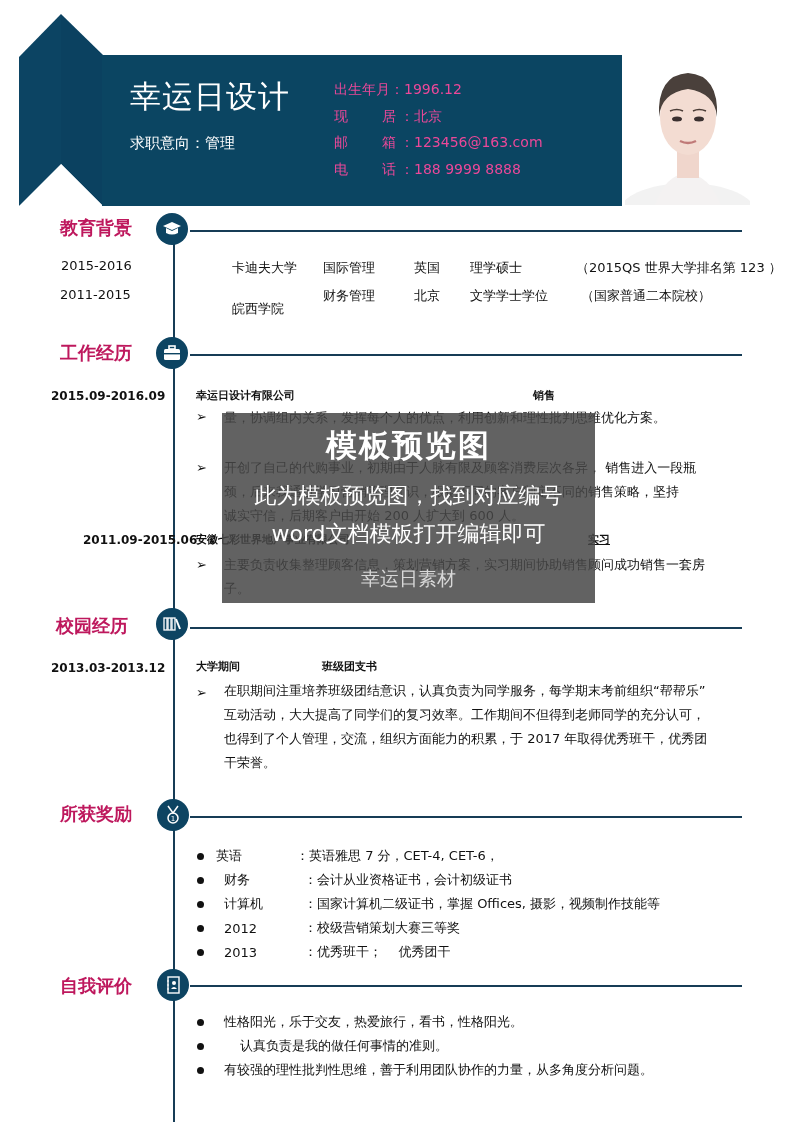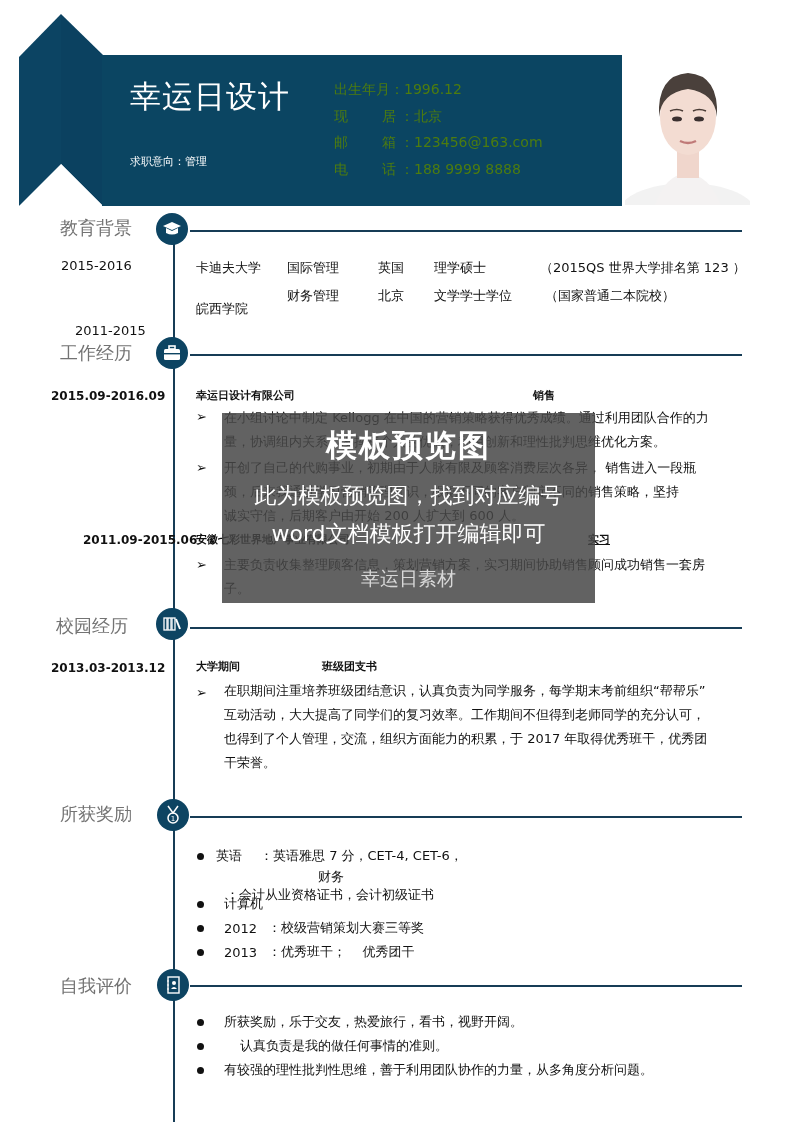--- a/index.html
+++ b/index.html
@@ -12,38 +12,38 @@
 
   
   .ribbon-back { left: 19px; top: 14px; width: 42px; height: 192px; background: #0c4463;
     clip-path: polygon(0 43px, 42px 0, 42px 178px, 0 192px); }
   .ribbon-front { left: 61px; top: 14px; width: 42px; height: 192px; background: #0b4160;
     clip-path: polygon(0 0, 42px 41px, 42px 192px, 0 150px); }
   .ribbon-notch { left: 19px; top: 164px; width: 84px; height: 44px; background: #ffffff;
     clip-path: polygon(0 42px, 42px 0, 84px 42px, 84px 44px, 0 44px); }
   .header-band { left: 102px; top: 55px; width: 520px; height: 151px; background: #0b4562; }
   .name { left: 130px; top: 76px; font-size: 31px; color: #ffffff; letter-spacing: 1px; }
-  .objective { left: 130px; top: 154px; font-size: 11px; color: #ffffff; }
-  .info { left: 334px; top: 76px; font-size: 14px; color: #4d7c0f; line-height: 26.5px; }
+  .objective { left: 130px; top: 134px; font-size: 15px; color: #ffffff; }
+  .info { left: 334px; top: 76px; font-size: 14px; color: #ec4899; line-height: 26.5px; }
   .info .row { display: flex; }
   .info .lbl { width: 66px; display: flex; justify-content: space-between; }
   .info .lbl span:last-child { margin-right: 4px; }
 
   .photo { left: 625px; top: 55px; width: 125px; height: 150px; background: #ffffff; overflow: hidden; }
 
   
   .vline { left: 173px; top: 226px; width: 2px; height: 896px; background: #163c56; }
-  .sec-title { font-size: 18px; font-weight: normal; color: #737373; }
+  .sec-title { font-size: 18px; font-weight: bold; color: #be185d; }
   .sec-icon { width: 32px; height: 32px; border-radius: 50%; background: #0d4462;
     display: flex; align-items: center; justify-content: center; }
   .sec-line { height: 1.5px; background: #163c56; }
 
   .date { font-size: 13px; color: #111; }
   .date.bold { font-weight: bold; font-size: 12px; }
-  .t13 { font-size: 13px; color: #111; }
+  .t13 { font-size: 13px; color: #111; margin-left: 36px; }
   .company { font-size: 11px; font-weight: bold; color: #111; }
   .para { font-size: 13px; color: #111; line-height: 24px; }
   .arrow { font-size: 13px; color: #111; }
   .bullet { width: 7px; height: 7px; border-radius: 50%; background: #111; }
 
   .overlay { left: 222px; top: 413px; width: 373px; height: 190px; background: rgba(70,70,70,0.85); }
   .ov1 { left: 222px; top: 425px; width: 373px; text-align: center; font-size: 31px; font-weight: bold; color: #ffffff; font-family: "DejaVu Serif", serif; letter-spacing: 2px; }
   .ov2 { left: 222px; top: 481px; width: 373px; text-align: center; font-size: 22px; color: #ffffff; }
   .ov3 { left: 222px; top: 519px; width: 373px; text-align: center; font-size: 22px; color: #ffffff; }
   .ov4 { left: 222px; top: 566px; width: 373px; text-align: center; font-size: 19px; color: #d8d8d8; }
@@ -116,21 +116,21 @@
 </div>
 <div class="abs sec-line" style="left:190px; top:230px; width:552px;"></div>
 
 <div class="abs date" style="left:61px; top:258px;">2015-2016</div>
 <div class="abs t13" style="left:196px; top:259px;">卡迪夫大学</div>
 <div class="abs t13" style="left:287px; top:259px;">国际管理</div>
 <div class="abs t13" style="left:378px; top:259px;">英国</div>
 <div class="abs t13" style="left:434px; top:259px;">理学硕士</div>
 <div class="abs t13" style="left:540px; top:259px;">（2015QS 世界大学排名第 123 ）</div>
 
-<div class="abs date" style="left:75px; top:287px;margin-top:36px;">2011-2015</div>
+<div class="abs date" style="left:60px; top:287px;">2011-2015</div>
 <div class="abs t13" style="left:196px; top:300px;">皖西学院</div>
 <div class="abs t13" style="left:287px; top:287px;">财务管理</div>
 <div class="abs t13" style="left:378px; top:287px;">北京</div>
 <div class="abs t13" style="left:434px; top:287px;">文学学士学位</div>
 <div class="abs t13" style="left:545px; top:287px;">（国家普通二本院校）</div>
 
 <div class="abs sec-title" style="left:60px; top:341px;">工作经历</div>
 <div class="abs sec-icon" style="left:156px; top:337px;">
   <svg width="18" height="16" viewBox="0 0 18 16">
       <rect x="6" y="1" width="6" height="3" fill="none" stroke="#fff" stroke-width="1.6"></rect>
@@ -139,21 +139,20 @@
     </svg>
 </div>
 <div class="abs sec-line" style="left:190px; top:354px; width:552px;"></div>
 
 <div class="abs date bold" style="left:51px; top:389px;">2015.09-2016.09</div>
 <div class="abs company" style="left:196px; top:388px;">幸运日设计有限公司</div>
 <div class="abs company" style="left:533px; top:388px;">销售</div>
 
 <div class="abs arrow" style="left:196px; top:409px;">➢</div>
 <div class="abs para" style="left:224px; top:406px;">
-  <div>在小组讨论中制定 Kellogg 在中国的营销策略获得优秀成绩。通过利用团队合作的力</div>
   <div>量，协调组内关系，发挥每个人的优点，利用创新和理性批判思维优化方案。</div>
 </div>
 <div class="abs arrow" style="left:196px; top:460px;">➢</div>
 <div class="abs para" style="left:224px; top:456px;">
   <div>开创了自己的代购事业，初期由于人脉有限及顾客消费层次各异， 销售进入一段瓶</div>
   <div>颈，后来我通过学习营销管理知识，根据不同的客户制定不同的销售策略，坚持</div>
   <div>诚实守信，后期客户由开始 200 人扩大到 600 人。</div>
 </div>
 
 <div class="abs date bold" style="left:51px; top:533px;margin-left:32px;">2011.09-2015.06</div>
@@ -202,28 +201,29 @@
     </svg>
 </div>
 <div class="abs sec-line" style="left:190px; top:816px; width:552px;"></div>
 
 <div class="abs" style="left:197px; top:844px;">
   <div style="display:flex; align-items:center; height:24px;">
     <div class="bullet"></div>
     <span class="t13" style="margin-left:12px; width:44px; display:inline-block;">英语</span>
     <span class="t13">：英语雅思 7 分，CET-4, CET-6，</span>
   </div>
-  <div style="display:flex; align-items:center; height:24px;flex-direction:column;">
+  <div style="display:flex; align-items:center; height:24px;">
     <div class="bullet"></div>
     <span class="t13" style="margin-left:20px; width:44px; display:inline-block;">财务</span>
     <span class="t13">：会计从业资格证书，会计初级证书</span>
   </div>
   <div style="display:flex; align-items:center; height:24px;">
     <div class="bullet"></div>
     <span class="t13" style="margin-left:20px; width:44px; display:inline-block;">计算机</span>
+    <span class="t13">：国家计算机二级证书，掌握 Offices, 摄影，视频制作技能等</span>
   </div>
   <div style="display:flex; align-items:center; height:24px;">
     <div class="bullet"></div>
     <span class="t13" style="margin-left:20px; width:44px; display:inline-block;">2012</span>
     <span class="t13">：校级营销策划大赛三等奖</span>
   </div>
   <div style="display:flex; align-items:center; height:24px;">
     <div class="bullet"></div>
     <span class="t13" style="margin-left:20px; width:44px; display:inline-block;">2013</span>
     <span class="t13" style="white-space:pre;">：优秀班干；    优秀团干</span>
@@ -239,21 +239,21 @@
       <line x1="1" y1="13" x2="3" y2="13" stroke="#fff"></line>
       <circle cx="8" cy="7" r="2" fill="#fff"></circle>
       <path d="M5 13 Q8 9 11 13 Z" fill="#fff"></path>
     </svg>
 </div>
 <div class="abs sec-line" style="left:190px; top:985px; width:552px;"></div>
 
 <div class="abs" style="left:197px; top:1010px;">
   <div style="display:flex; align-items:center; height:24px;">
     <div class="bullet"></div>
-    <span class="t13" style="margin-left:20px;">所获奖励，乐于交友，热爱旅行，看书，视野开阔。</span>
+    <span class="t13" style="margin-left:20px;">性格阳光，乐于交友，热爱旅行，看书，性格阳光。</span>
   </div>
   <div style="display:flex; align-items:center; height:24px;">
     <div class="bullet"></div>
     <span class="t13" style="margin-left:36px;">认真负责是我的做任何事情的准则。</span>
   </div>
   <div style="display:flex; align-items:center; height:24px;">
     <div class="bullet"></div>
     <span class="t13" style="margin-left:20px;">有较强的理性批判性思维，善于利用团队协作的力量，从多角度分析问题。</span>
   </div>
 </div>

